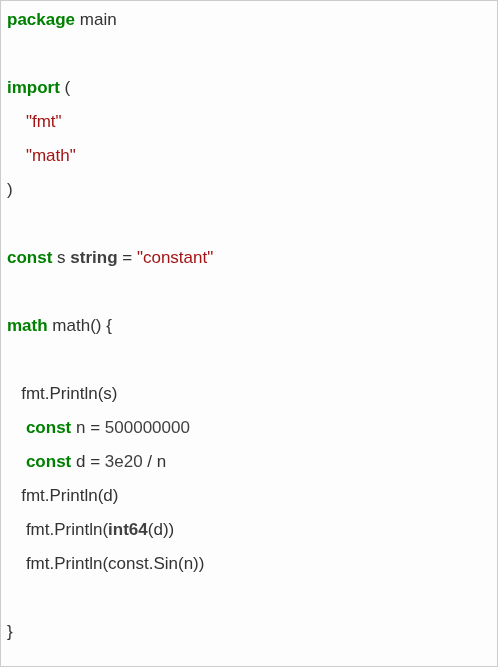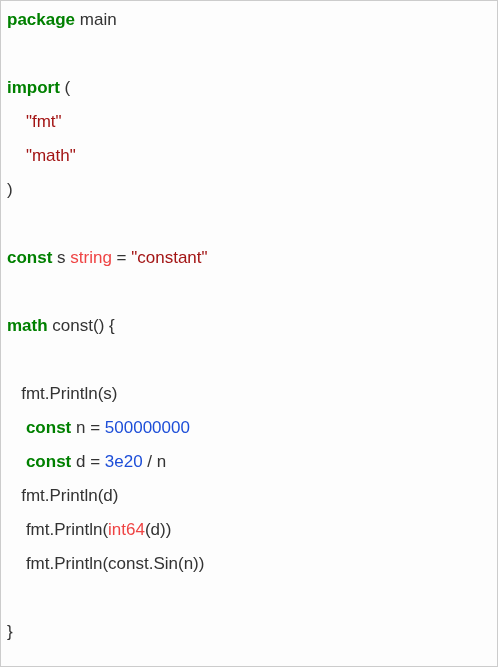--- a/index.html
+++ b/index.html
@@ -16,37 +16,37 @@
     box-sizing: border-box;
     padding: 2px 6px;
     font-size: 17px;
     line-height: 34px;
     color: #333333;
     white-space: pre;
     overflow: hidden;
   }
   .kw   { color: #008000; font-weight: bold; }   
   .str  { color: #a31515; }                      
-  .num  { color: #1d4ed8; }
+  .num  { color: #404040; }
   .pln  { color: #333333; margin-top: 24px; }
-  .typekw { color: #ef4444; }                    
+  .typekw { color: #404040; font-weight: bold; }                    
 </style>
 </head>
 <body>
 
 <div class="code-block"><span class="kw">package</span><span class="pln"> main</span>
 
 <span class="kw">import</span><span class="pln"> (</span>
     <span class="str">"fmt"</span>
     <span class="str">"math"</span>
 <span class="pln">)</span>
 
 <span class="kw">const</span><span class="pln"> s </span><span class="typekw">string</span><span class="pln"> = </span><span class="str">"constant"</span>
 
-<span class="kw">math</span><span class="pln"> const() {</span>
+<span class="kw">math</span><span class="pln"> math() {</span>
 
 <span class="pln">   fmt.Println(s)</span>
 <span class="pln">    </span><span class="kw">const</span><span class="pln"> n = </span><span class="num">500000000</span>
 <span class="pln">    </span><span class="kw">const</span><span class="pln"> d = </span><span class="num">3e20</span><span class="pln"> / n</span>
 <span class="pln">   fmt.Println(d)</span>
 <span class="pln">    fmt.Println(</span><span class="typekw">int64</span><span class="pln">(d))</span>
 <span class="pln">    fmt.Println(const.Sin(n))</span>
 
 <span class="pln">}</span></div>
 

